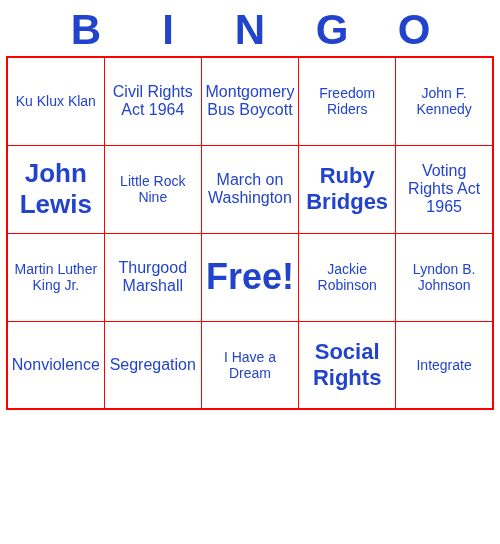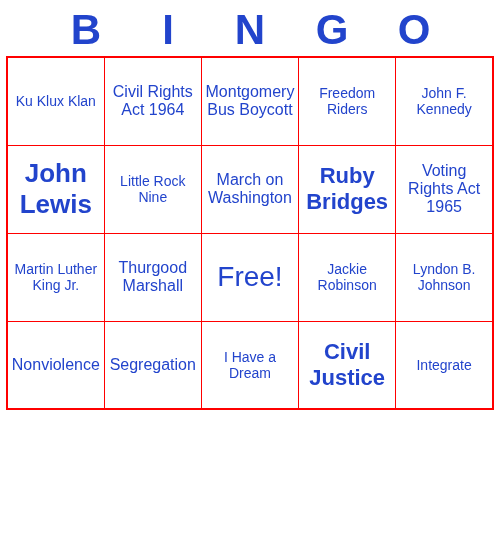--- a/index.html
+++ b/index.html
@@ -52,22 +52,22 @@
     }
     .cell-large {
       font-size: 22px;
       font-weight: bold;
     }
     .cell-xlarge {
       font-size: 26px;
       font-weight: bold;
     }
     .cell-free {
-      font-size: 28px;
-      font-weight: normal;
+      font-size: 36px;
+      font-weight: bold;
       color: #2244cc;
     }
   </style>
 </head>
 <body>
 
 <div id="bingo-header">
 <span class="bingo-letter">B</span>
     <span class="bingo-letter">I</span>
     <span class="bingo-letter">N</span>
@@ -99,17 +99,17 @@
         <td class="cell-medium">Martin Luther King Jr.</td>
         <td class="cell-small">Thurgood Marshall</td>
         <td class="cell-free">Free!</td>
         <td class="cell-medium">Jackie Robinson</td>
         <td class="cell-medium">Lyndon B. Johnson</td>
       </tr>
       <tr>
         <td class="cell-small">Nonviolence</td>
         <td class="cell-small">Segregation</td>
         <td class="cell-medium">I Have a Dream</td>
-        <td class="cell-large">Civil Justice</td>
+        <td class="cell-large">Social Rights</td>
         <td class="cell-medium">Integrate</td>
       </tr>
     </tbody>
 </table>
 
 </body></html>

